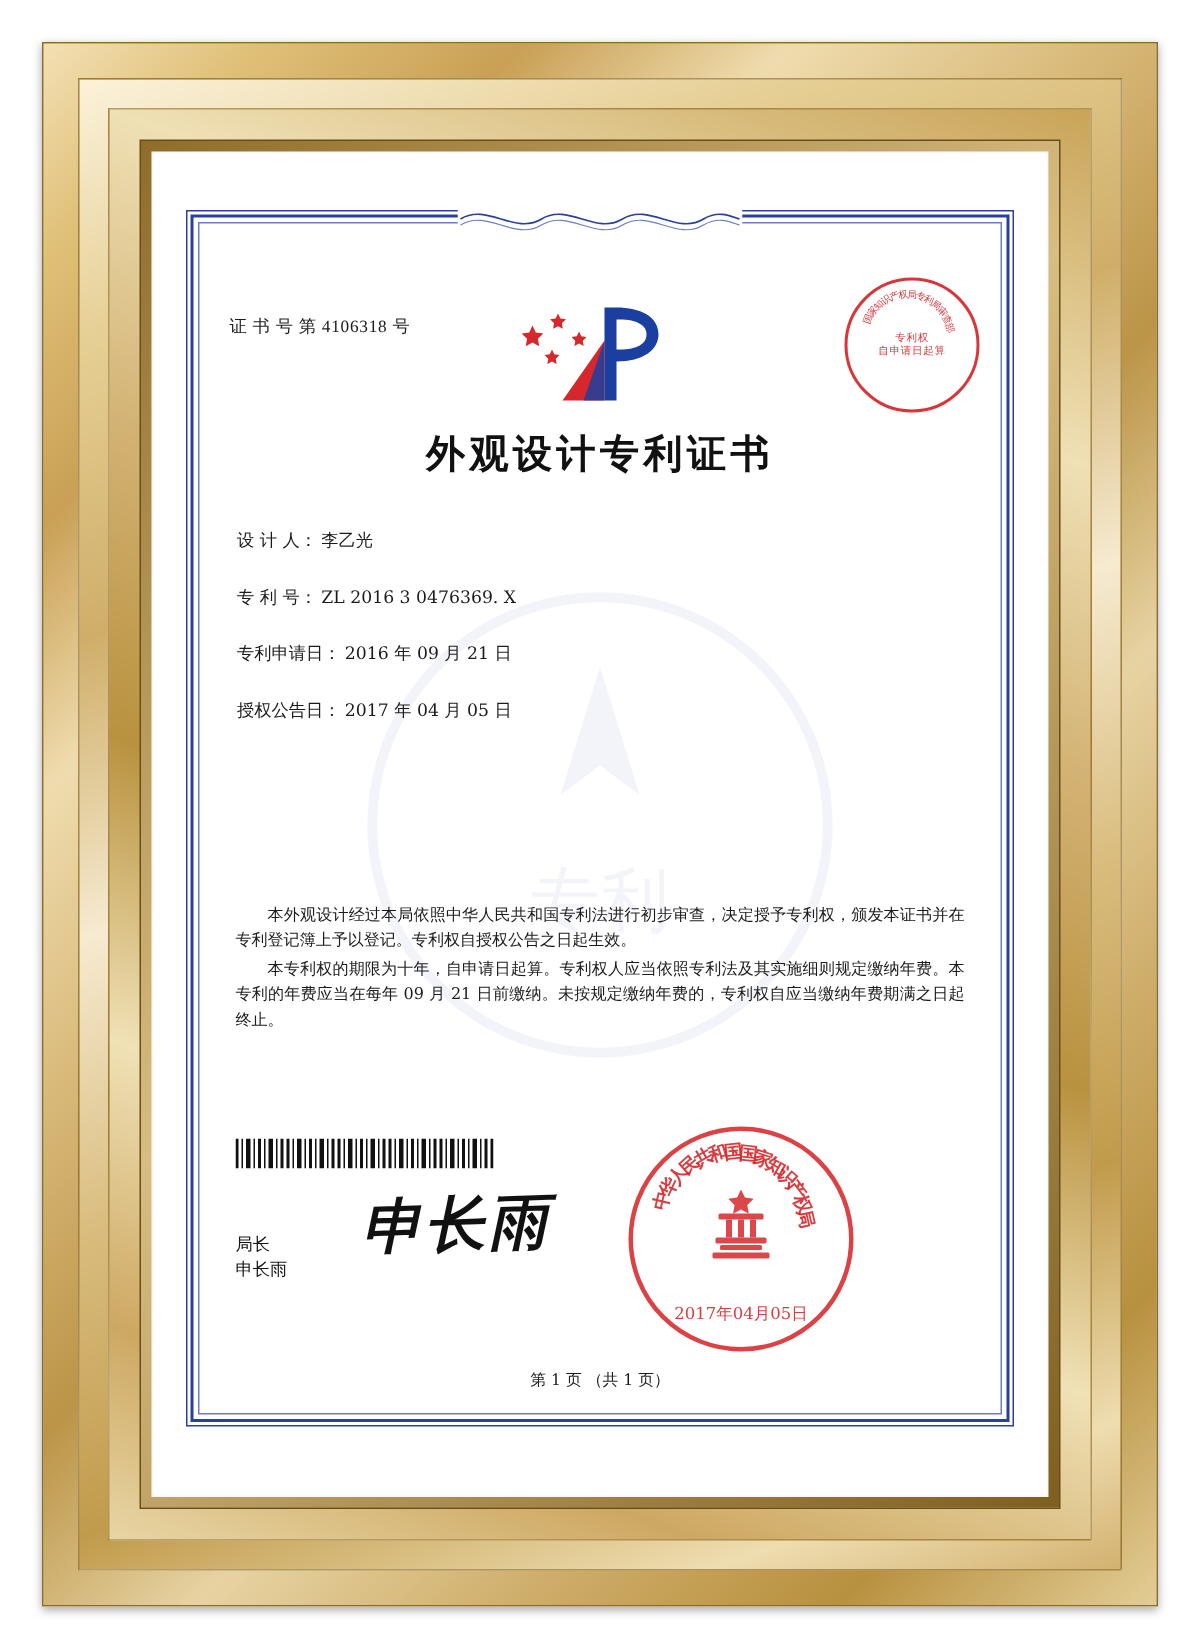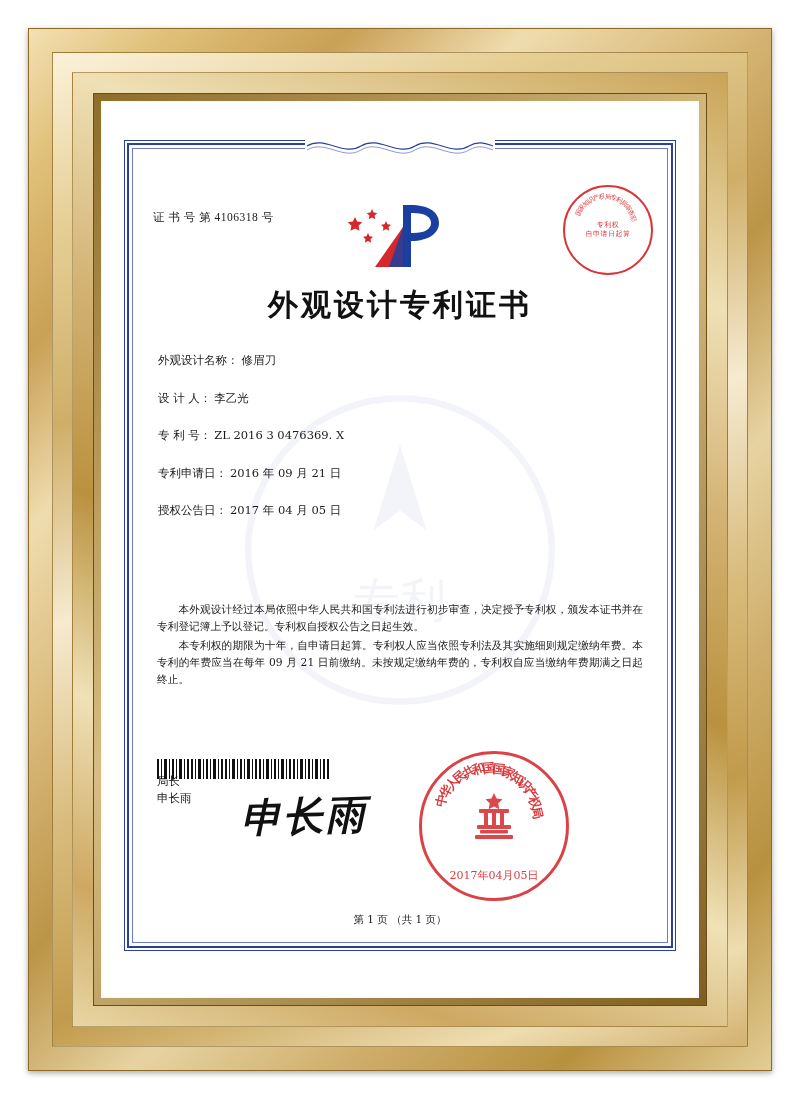--- a/index.html
+++ b/index.html
@@ -154,21 +154,21 @@
     line-height: 1.25;
     letter-spacing: 0.5px;
   }
 
   
   .cert-title {
     position: absolute;
     left: 0; right: 0;
     top: 184px;
     text-align: center;
-    font-size: 30px;
+    font-size: 26px;
     font-weight: bold;
     letter-spacing: 3px;
     color: #111;
     font-family: "DejaVu Serif", serif;
   }
 
   
   .fields {
     position: absolute;
     left: 57px;
@@ -213,21 +213,21 @@
     left: 56px;
     top: 658px;
     width: 172px;
     height: 20px;
   }
 
   
   .sig-label {
     position: absolute;
     left: 56px;
-    top: 672px;
+    top: 720px;
     font-size: 11.5px;
     line-height: 1.45;
     color: #151515;
     font-family: "DejaVu Serif", serif;
   }
   .sig-script {
     position: absolute;
     left: 140px;
     top: 688px;
     font-size: 40px;
@@ -350,24 +350,20 @@
       </div>
     <div class="center-lines">
       <div>专利权</div>
       <div>自申请日起算</div>
     </div>
   </div>
 
   <div class="cert-title">外观设计专利证书</div>
 
   <div class="fields">
-    <div class="field-row">
-      <span class="field-label">外观设计名称：</span>
-      <span class="field-value">修眉刀</span>
-    </div>
     <div class="field-row">
       <span class="field-label">设  计  人：</span>
       <span class="field-value">李乙光</span>
     </div>
     <div class="field-row">
       <span class="field-label">专  利  号：</span>
       <span class="field-value">ZL 2016 3 0476369. X</span>
     </div>
     <div class="field-row">
       <span class="field-label">专利申请日：</span>

